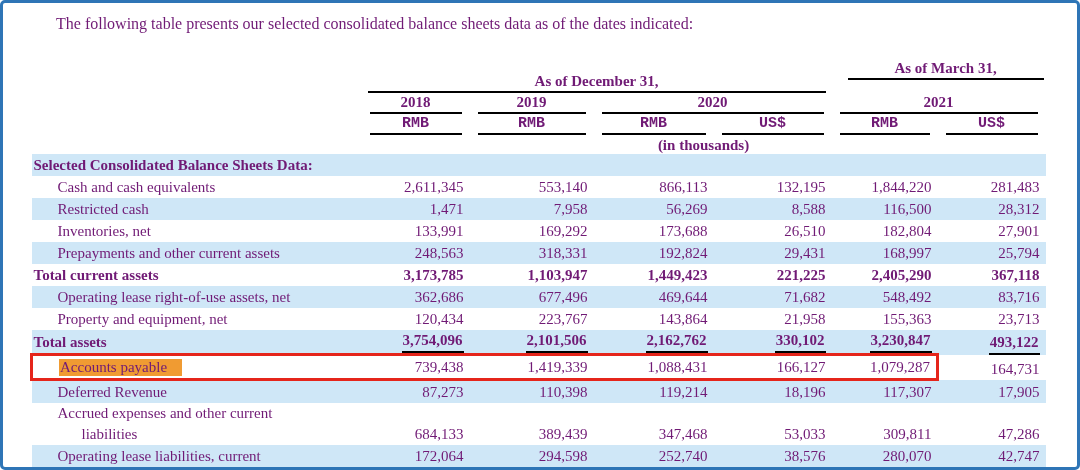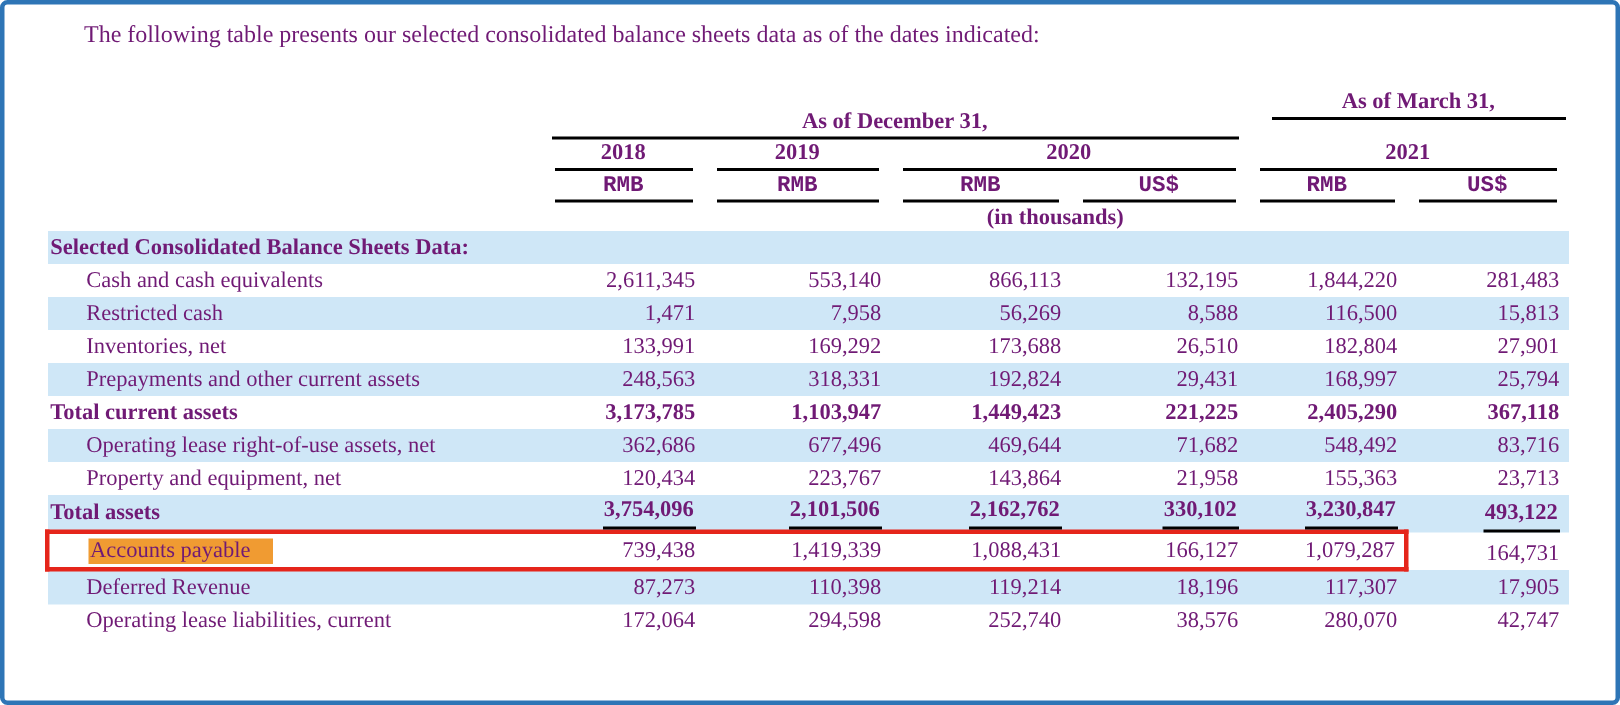--- a/index.html
+++ b/index.html
@@ -118,21 +118,21 @@
           <td class="num">1,844,220</td>
           <td class="num">281,483</td>
         </tr>
         <tr>
           <td class="label">Restricted cash</td>
           <td class="num">1,471</td>
           <td class="num">7,958</td>
           <td class="num">56,269</td>
           <td class="num">8,588</td>
           <td class="num">116,500</td>
-          <td class="num">15,813</td>
+          <td class="num">28,312</td>
         </tr>
         <tr>
           <td class="label">Inventories, net</td>
           <td class="num">133,991</td>
           <td class="num">169,292</td>
           <td class="num">173,688</td>
           <td class="num">26,510</td>
           <td class="num">182,804</td>
           <td class="num">27,901</td>
         </tr>
@@ -193,20 +193,32 @@
         <tr>
           <td class="label">Deferred Revenue</td>
           <td class="num">87,273</td>
           <td class="num">110,398</td>
           <td class="num">119,214</td>
           <td class="num">18,196</td>
           <td class="num">117,307</td>
           <td class="num">17,905</td>
         </tr>
         <tr>
+          <td class="label">
+            <div>Accrued expenses and other current</div>
+            <div class="line2">liabilities</div>
+          </td>
+          <td class="num">684,133</td>
+          <td class="num">389,439</td>
+          <td class="num">347,468</td>
+          <td class="num">53,033</td>
+          <td class="num">309,811</td>
+          <td class="num">47,286</td>
+        </tr>
+        <tr>
           <td class="label">Operating lease liabilities, current</td>
           <td class="num">172,064</td>
           <td class="num">294,598</td>
           <td class="num">252,740</td>
           <td class="num">38,576</td>
           <td class="num">280,070</td>
           <td class="num">42,747</td>
         </tr>
       </tbody>
   </table>

